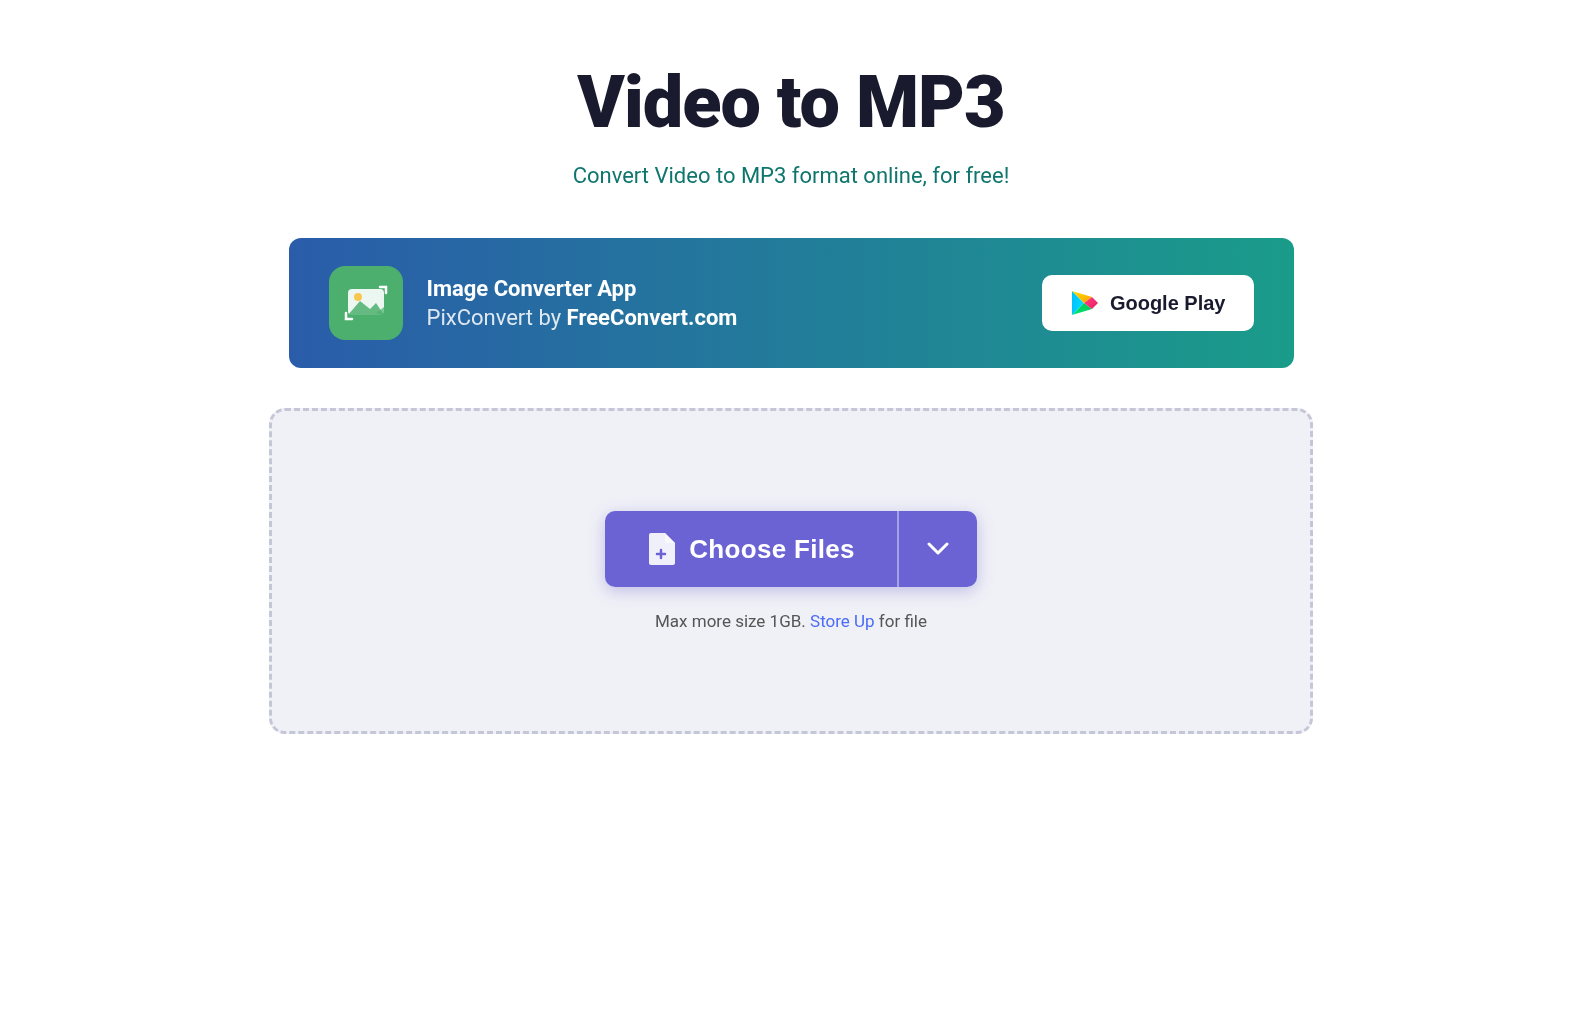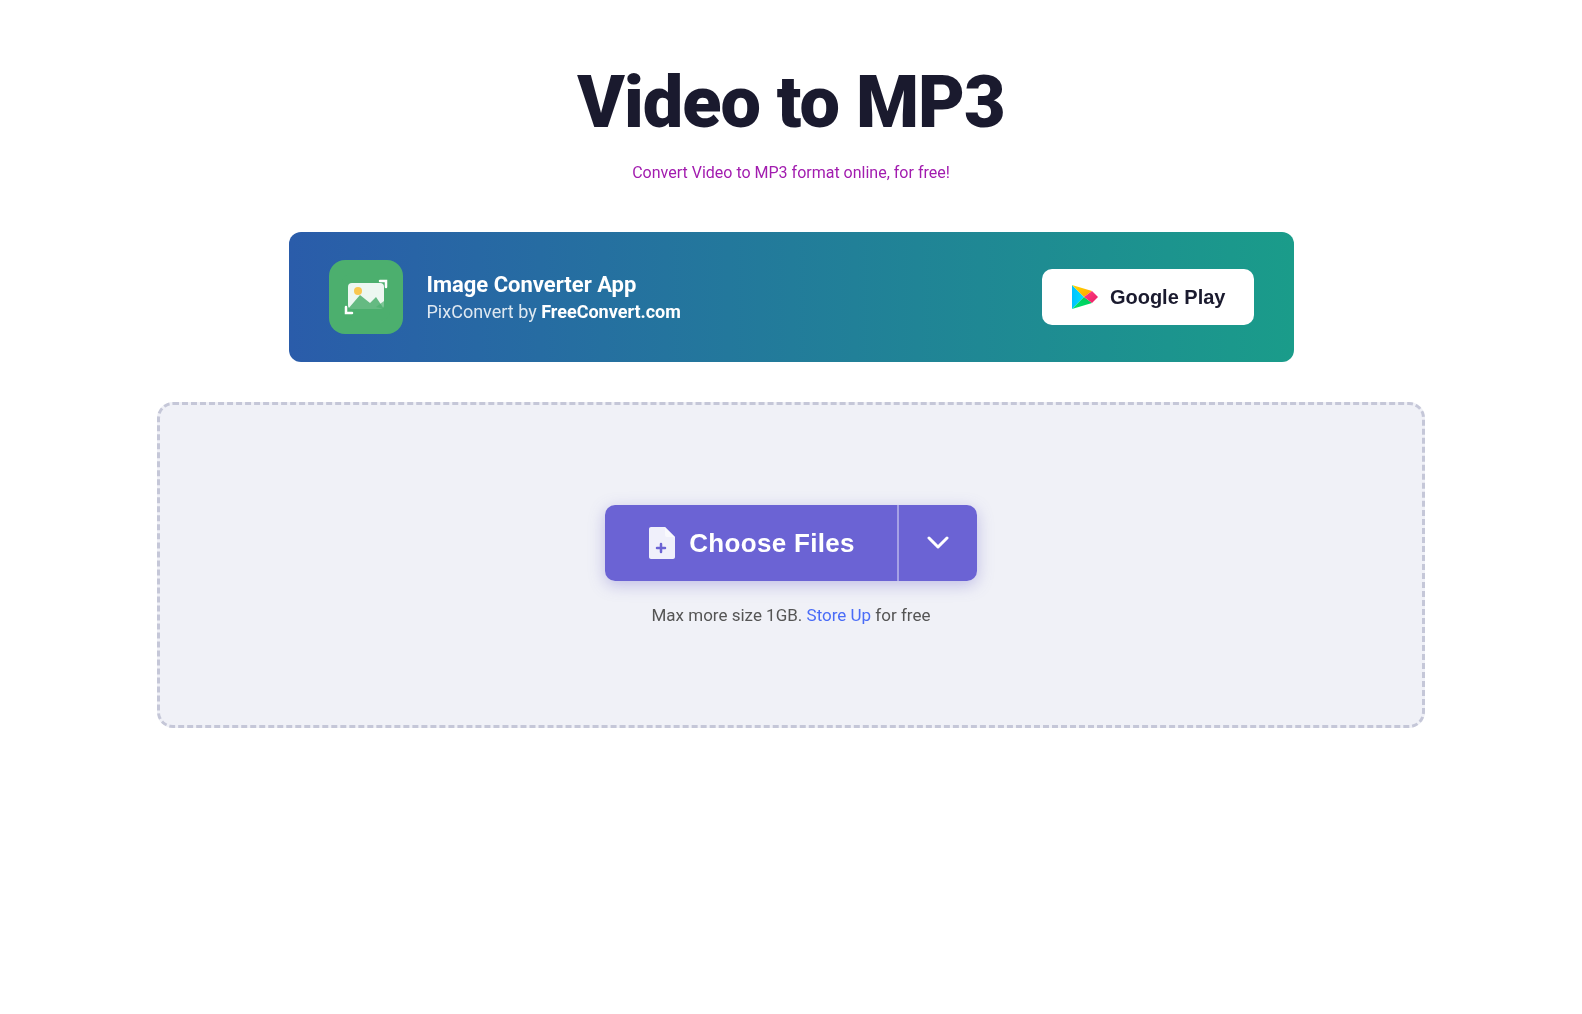--- a/index.html
+++ b/index.html
@@ -21,22 +21,22 @@
 
     .page-title {
       font-size: 72px;
       font-weight: 900;
       color: #1a1a2e;
       margin-bottom: 18px;
       letter-spacing: -1px;
     }
 
     .page-subtitle {
-      font-size: 16px;
-      color: #a21caf;
+      font-size: 22px;
+      color: #0f766e;
       text-align: center;
       margin-bottom: 50px;
       font-weight: 400;
     }
 
     .promo-banner {
       width: 1005px;
       background: linear-gradient(to right, #2a5caa, #1a9c8a);
       border-radius: 12px;
       padding: 28px 40px;
@@ -74,21 +74,21 @@
       gap: 4px;
     }
 
     .app-name {
       font-size: 22px;
       font-weight: 700;
       color: #ffffff;
     }
 
     .app-by {
-      font-size: 18px;
+      font-size: 22px;
       color: rgba(255,255,255,0.85);
       font-weight: 400;
     }
 
     .app-by strong {
       font-weight: 700;
       color: #ffffff;
     }
 
     .promo-right {
@@ -117,21 +117,21 @@
       width: 28px;
       height: 28px;
     }
 
     .apple-icon {
       width: 24px;
       height: 28px;
     }
 
     .upload-area {
-      width: 1268px;
+      width: 1044px;
       background: #f0f1f7;
       border: 3px dashed #c5c7d8;
       border-radius: 16px;
       padding: 100px 40px;
       display: flex;
       flex-direction: column;
       align-items: center;
       gap: 24px;
     }
 
@@ -258,15 +258,15 @@
       </svg>
       <span>Choose Files</span>
     </button>
     <button class="dropdown-btn">
       <svg width="22" height="14" viewBox="0 0 22 14" fill="none" xmlns="http://www.w3.org/2000/svg">
         <path d="M2 2L11 11L20 2" stroke="white" stroke-width="3" stroke-linecap="round" stroke-linejoin="round"></path>
       </svg>
     </button>
   </div>
   <p class="file-limit-text">
-    <span>Max more size 1GB. </span><a href="#">Store Up</a><span> for free</span>
+    <span>Max more size 1GB. </span><a href="#">Store Up</a><span> for file</span>
   </p>
 </div>
 
 </body></html>

